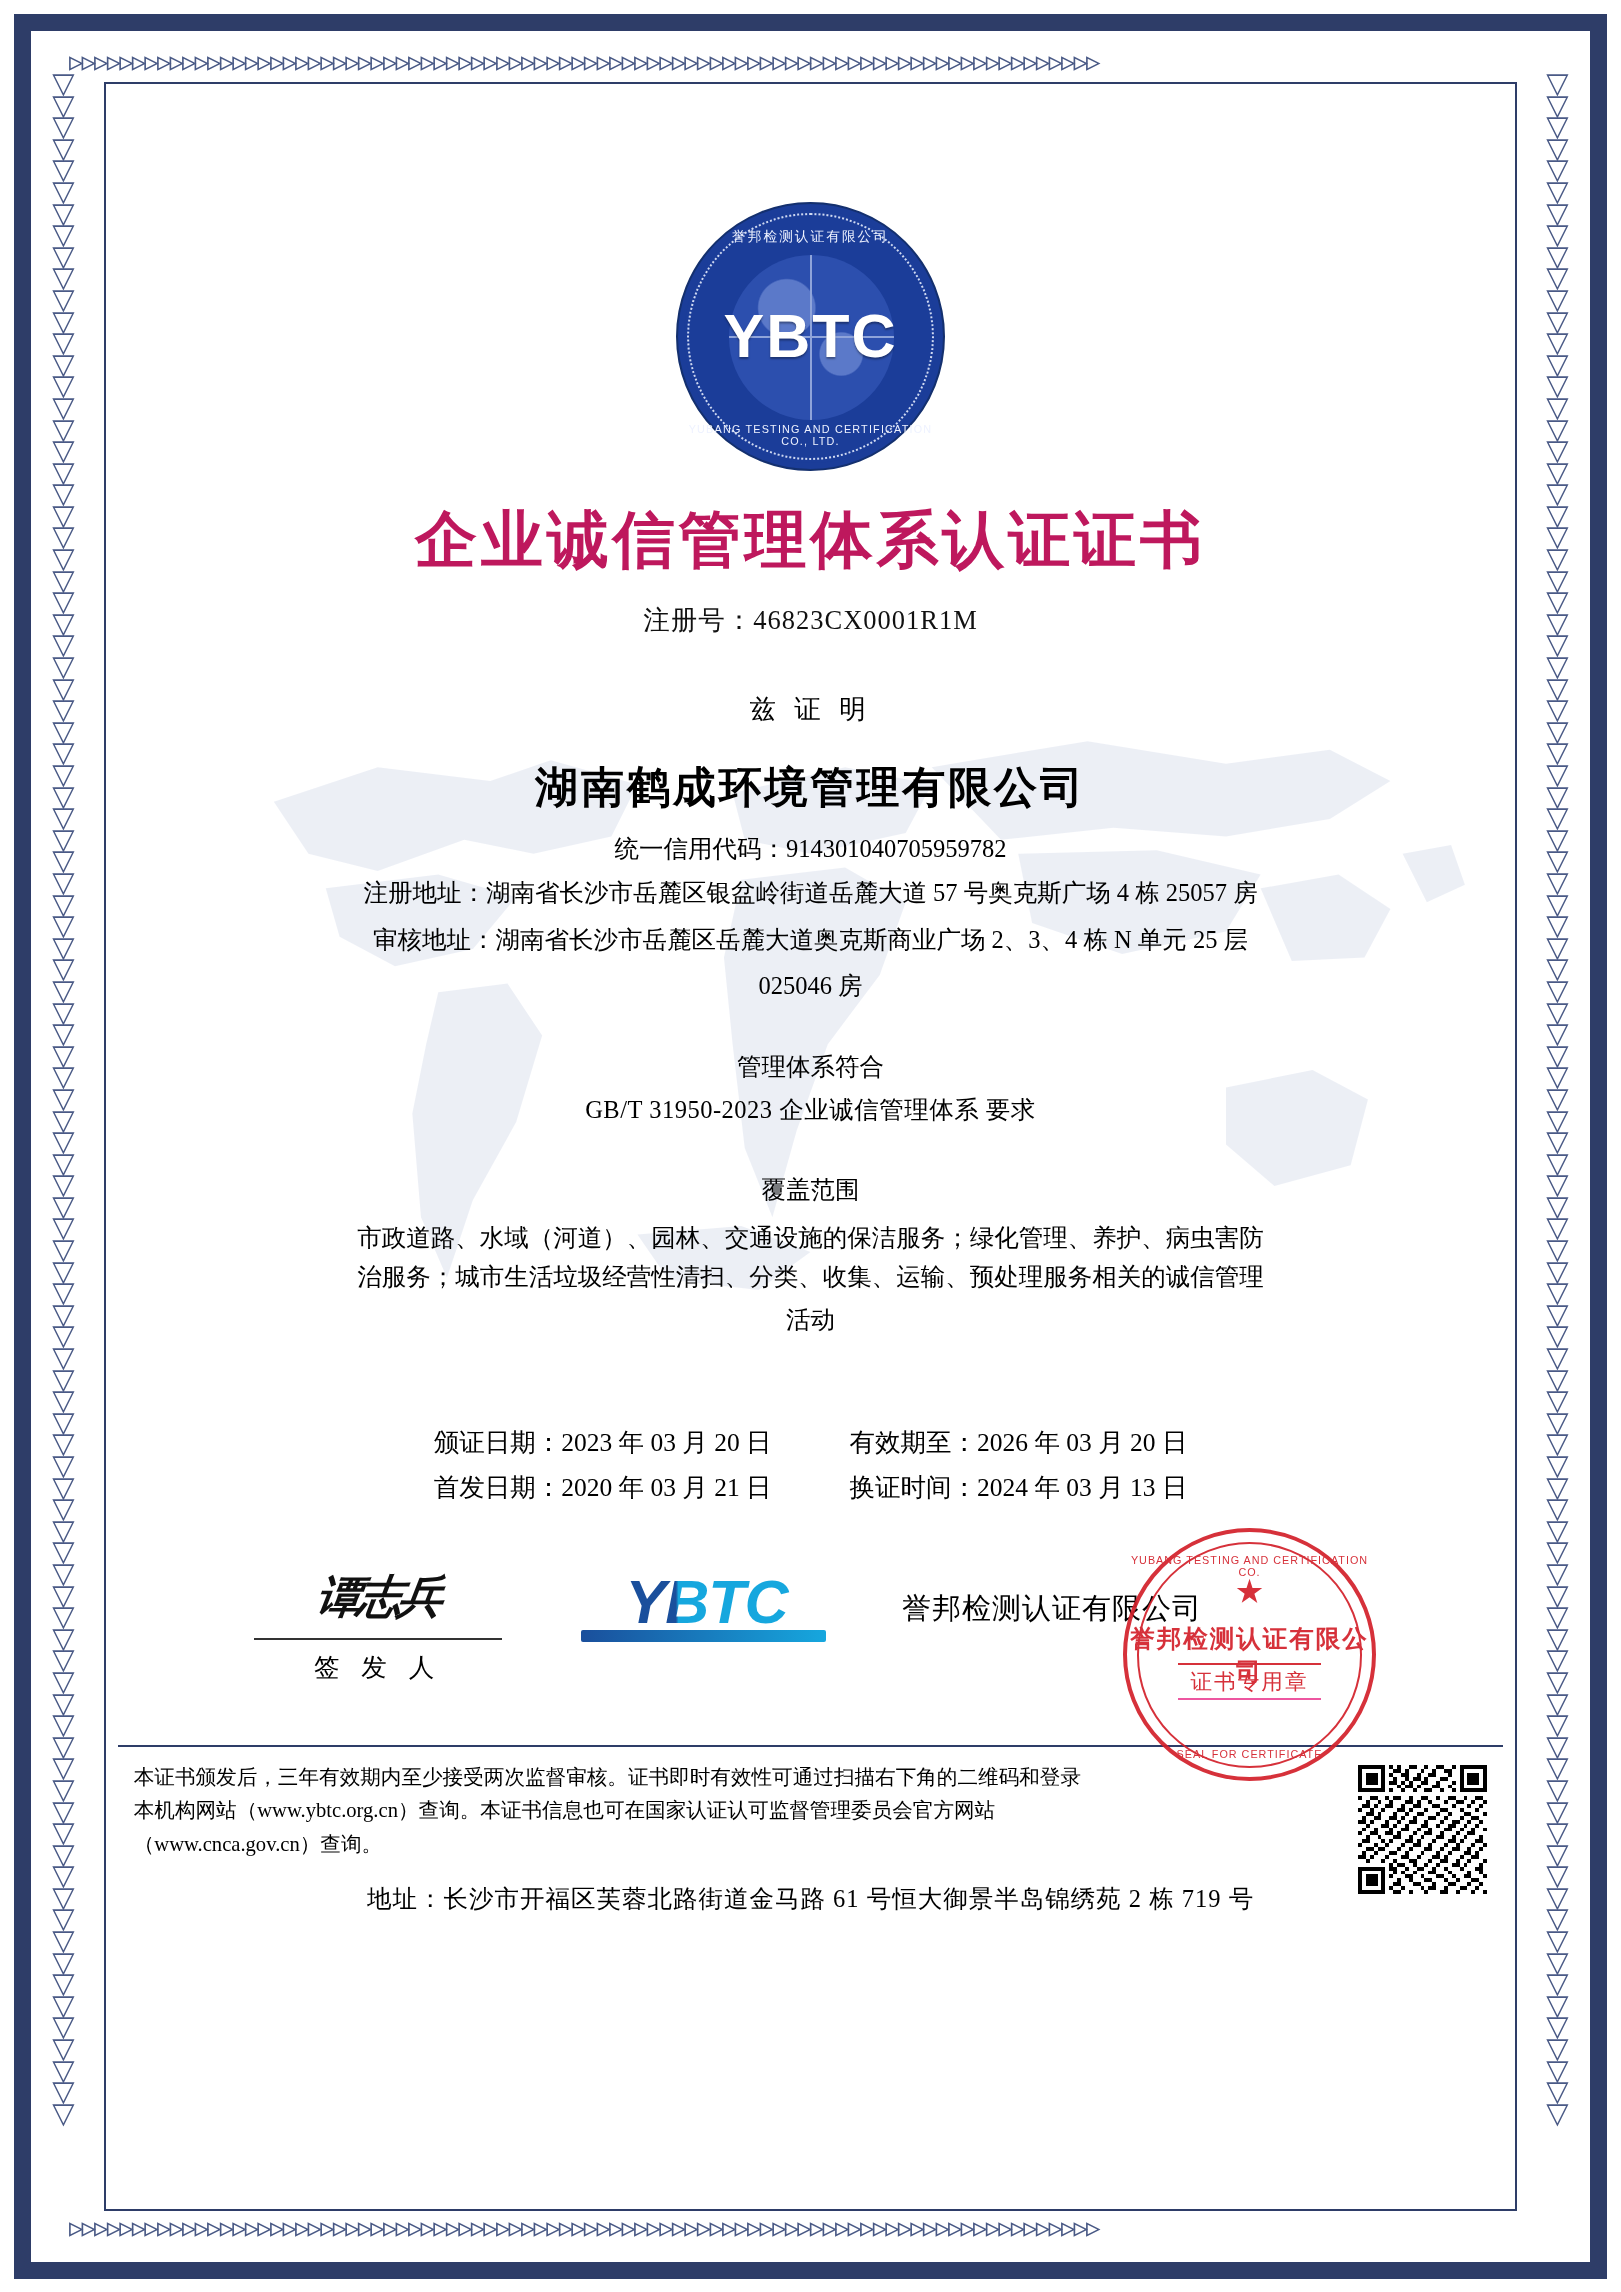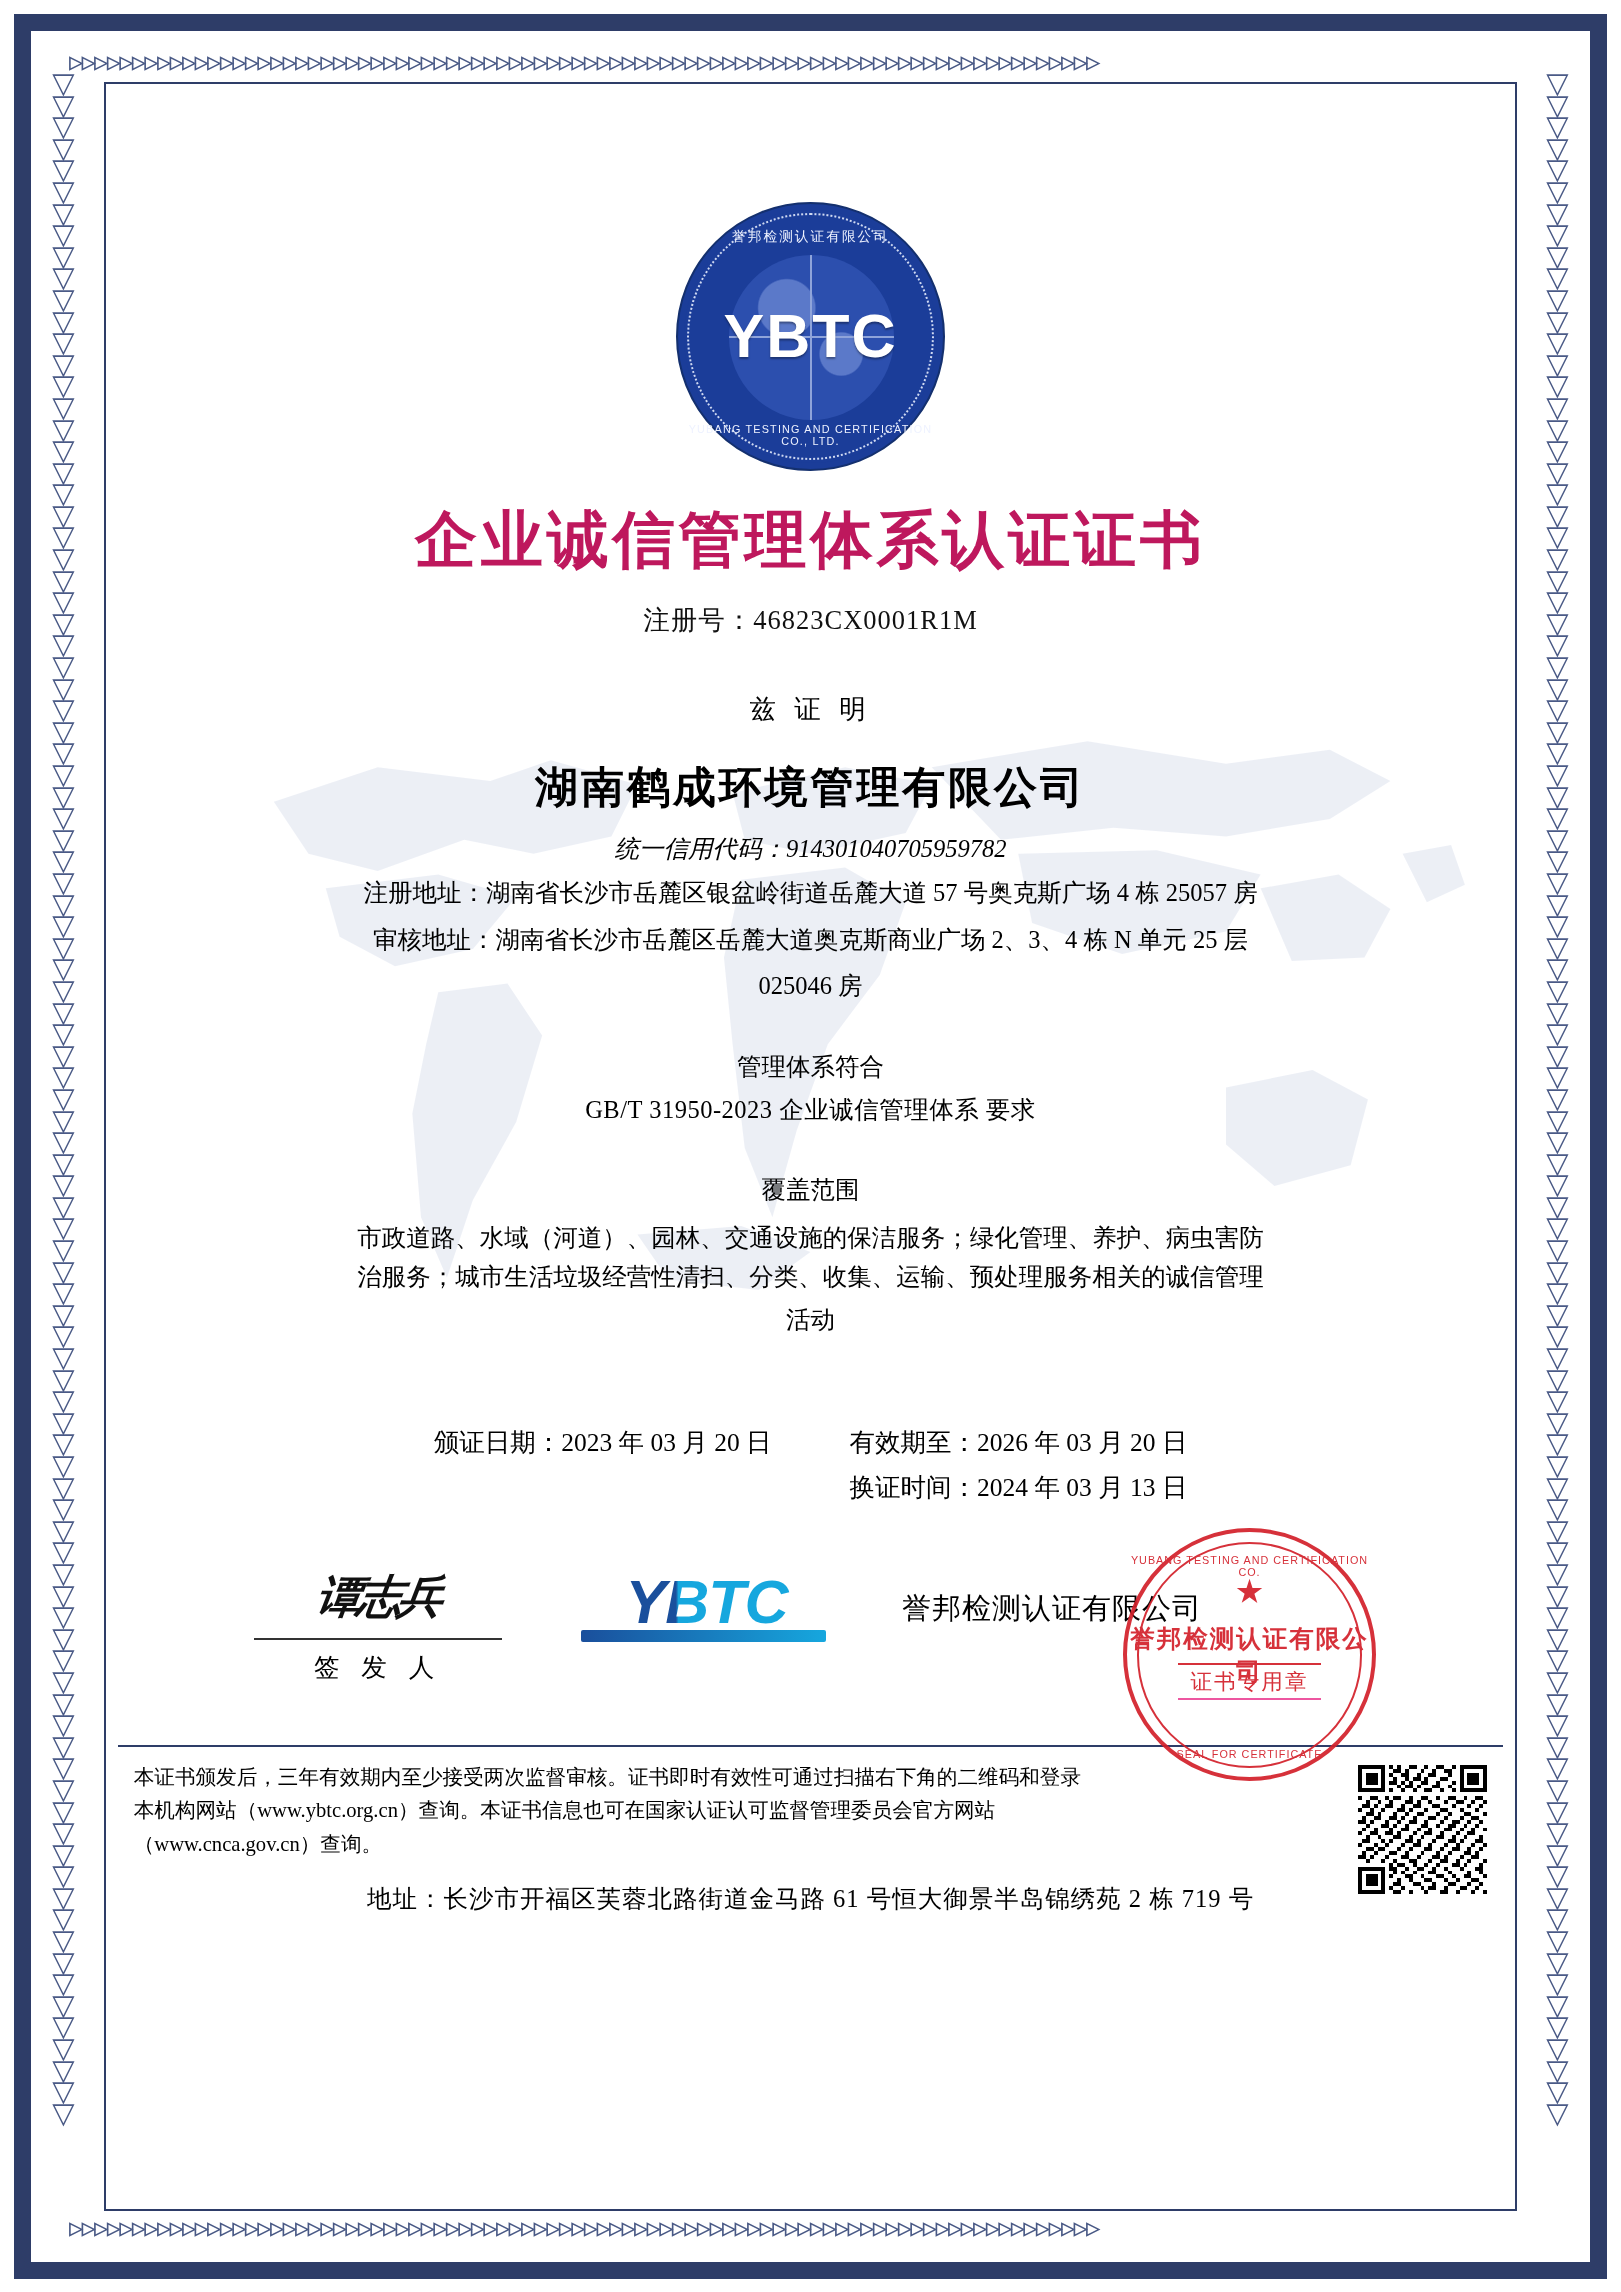--- a/index.html
+++ b/index.html
@@ -160,21 +160,20 @@
   .company{
     margin-top:32px;
     font-size:43px;
     font-weight:bold;
     letter-spacing:2.9px;
     color:#000;
   }
   .credit-code{
     margin-top:15.7px;
     font-size:24.5px;
-    font-style:italic;
   }
   .addr{
     margin-top:9.8px;
     font-size:24.5px;
     line-height:1.5;
   }
   .section-gap{height:45px;}
   .std-head{
     font-size:24.5px;
   }
@@ -598,20 +597,23 @@
 
     <div class="scope-head">覆盖范围</div>
     <div class="scope-body">市政道路、水域（河道）、园林、交通设施的保洁服务；绿化管理、养护、病虫害防</div>
     <div class="scope-body" style="margin-top:0">治服务；城市生活垃圾经营性清扫、分类、收集、运输、预处理服务相关的诚信管理</div>
     <div class="scope-body" style="margin-top:4px">活动</div>
 
     <div class="dates">
       <div class="col">
         <div>
           <span>颁证日期：</span><span>2023 年 03 月 20 日</span>
+        </div>
+        <div>
+          <span>首发日期：</span><span>2020 年 03 月 21 日</span>
         </div>
       </div>
       <div class="col">
         <div>
           <span>有效期至：</span><span>2026 年 03 月 20 日</span>
         </div>
         <div>
           <span>换证时间：</span><span>2024 年 03 月 13 日</span>
         </div>
       </div>

